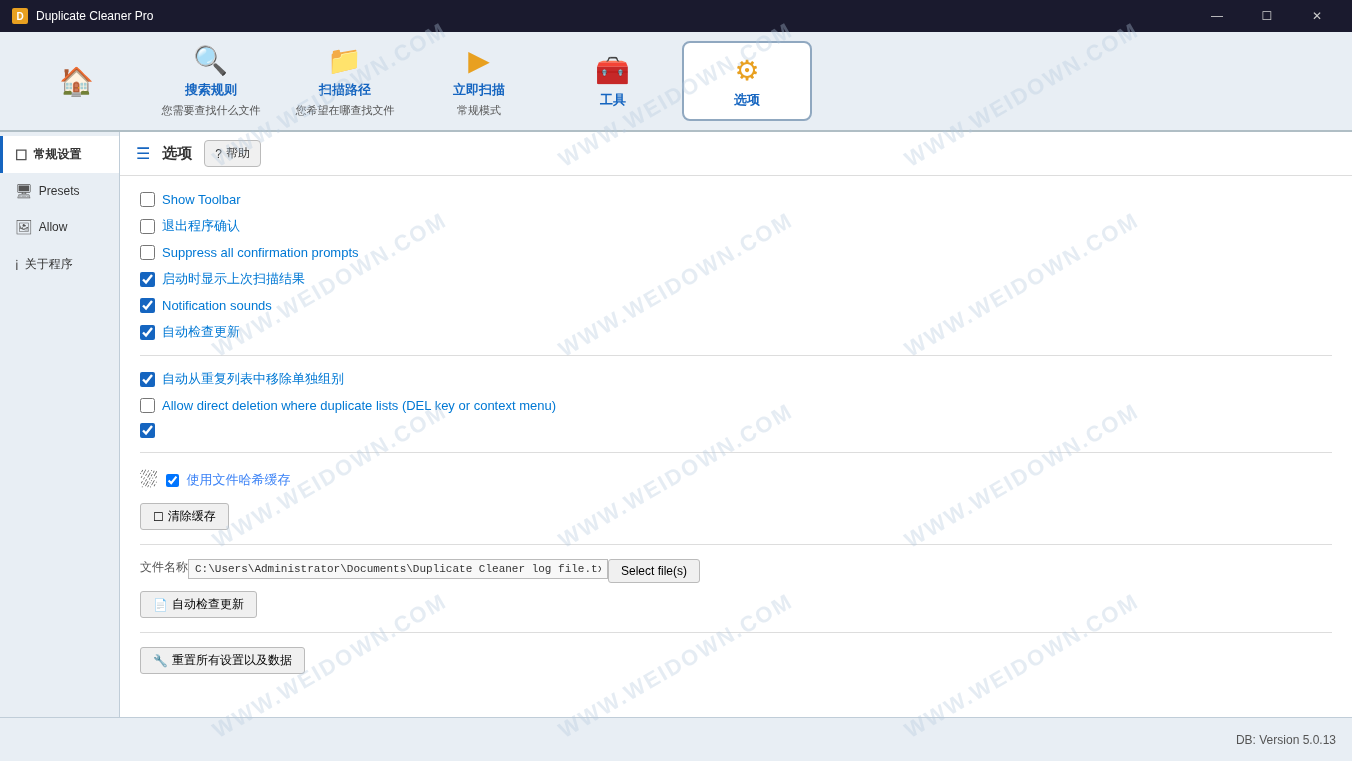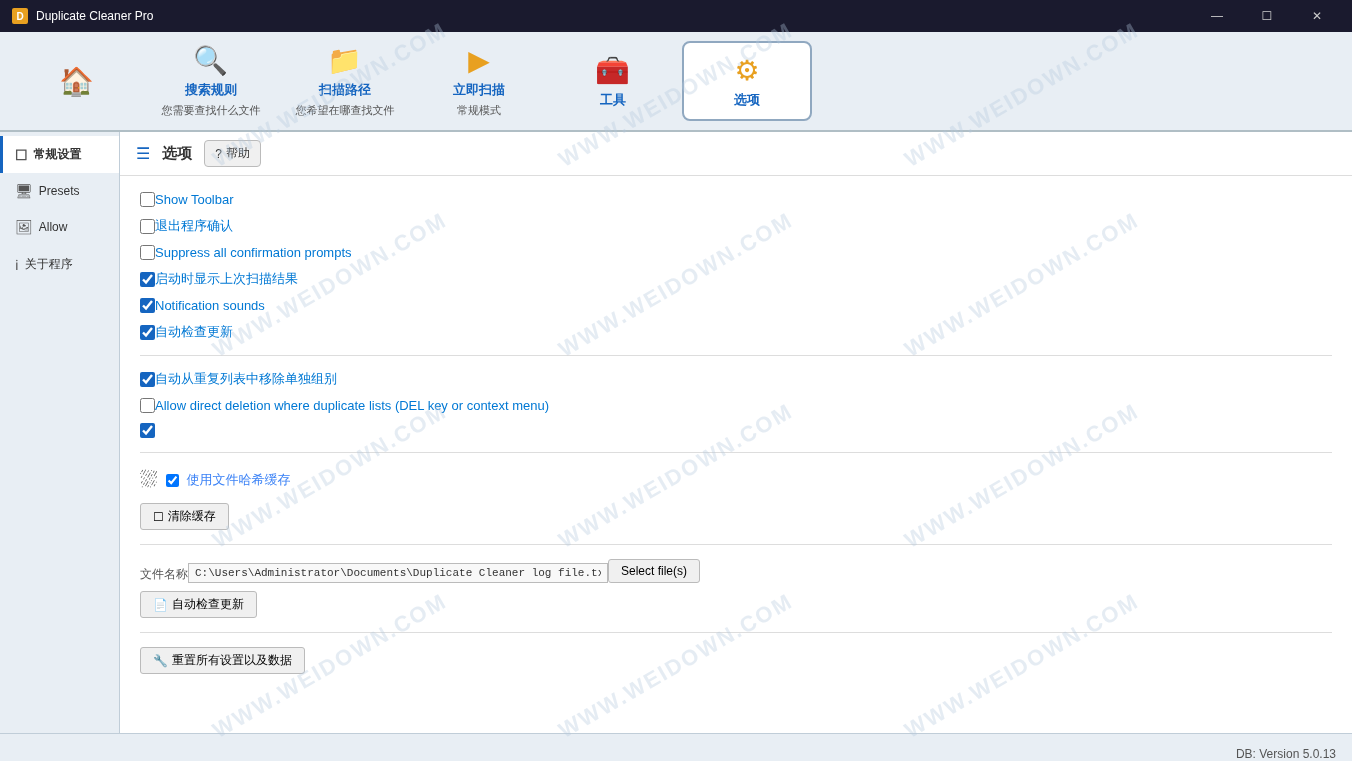--- a/index.html
+++ b/index.html
@@ -157,21 +157,21 @@
 
     
     .content-area {
       padding: 16px 20px;
     }
 
     
     .checkbox-row {
       display: flex;
       align-items: center;
-      gap: 0;
+      gap: 7px;
       margin-bottom: 10px;
     }
     .checkbox-row input[type="checkbox"] {
       width: 15px;
       height: 15px;
       cursor: pointer;
       accent-color: #1565c0;
     }
     .checkbox-row label {
       color: #0078d4;
@@ -194,21 +194,21 @@
       margin-bottom: 10px;
     }
     .cache-icon {
       font-size: 22px;
       color: #555;
     }
 
     
     .file-path-row {
       display: flex;
-      align-items: flex-end;
+      align-items: flex-start;
       gap: 0;
       margin: 8px 0;
     }
     .file-label { color: #555; font-size: 12px; }
     .file-path-input {
       font-family: "Courier New", monospace;
       font-size: 11px;
       padding: 3px 6px;
       border: 1px solid #bbb;
       background: #f8f8f8;
@@ -246,27 +246,27 @@
       transform: rotate(-30deg);
       white-space: nowrap;
       margin: 30px 40px;
       letter-spacing: 2px;
     }
 
     
     .statusbar {
       position: absolute;
       bottom: 0; left: 0; right: 0;
-      height: 28px;
+      height: 44px;
       background: #e8eef4;
       border-top: 1px solid #c0cdd8;
       display: flex;
-      align-items: flex-end;
+      align-items: flex-start;
       justify-content: flex-end;
-      padding: 0 16px;
+      padding: 15px 16px;
       font-size: 12px;
       color: #555;
     }
   </style>
 </head>
 <body>
 
 <div class="watermark">
   <span class="watermark-text">WWW.WEIDOWN.COM</span>
   <span class="watermark-text">WWW.WEIDOWN.COM</span>

